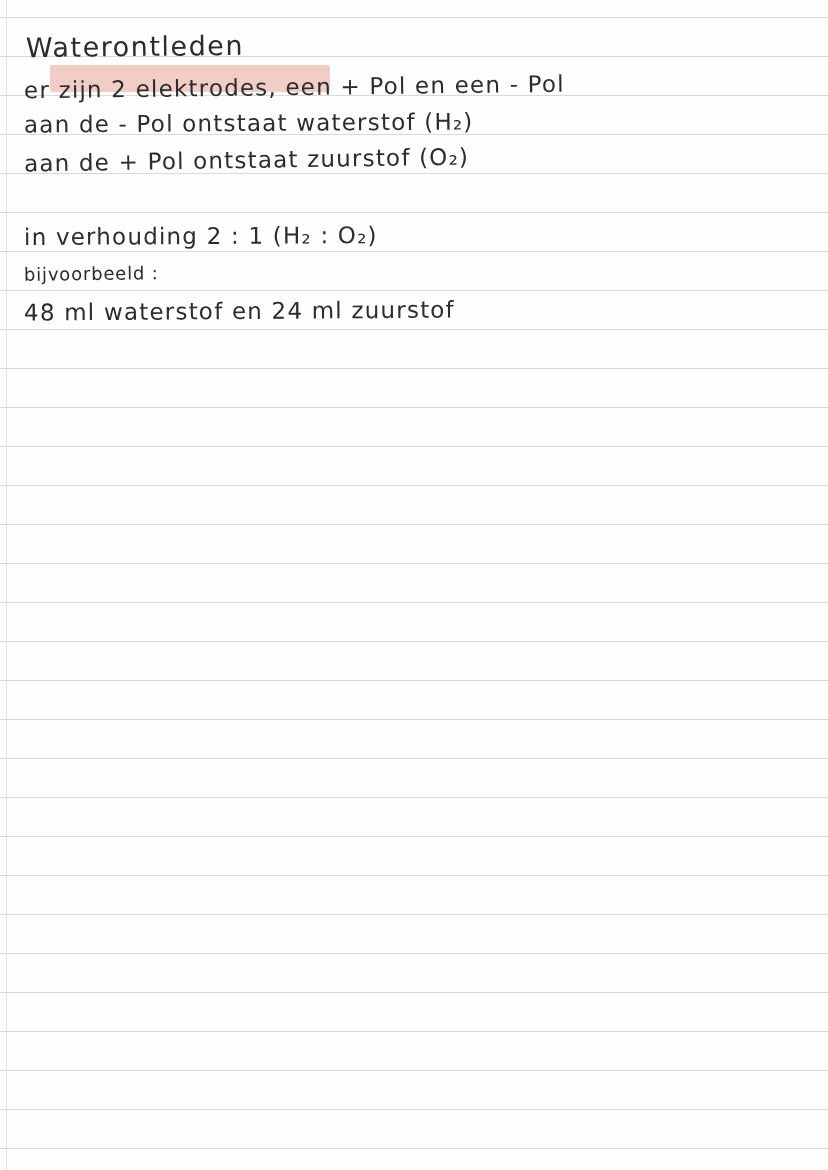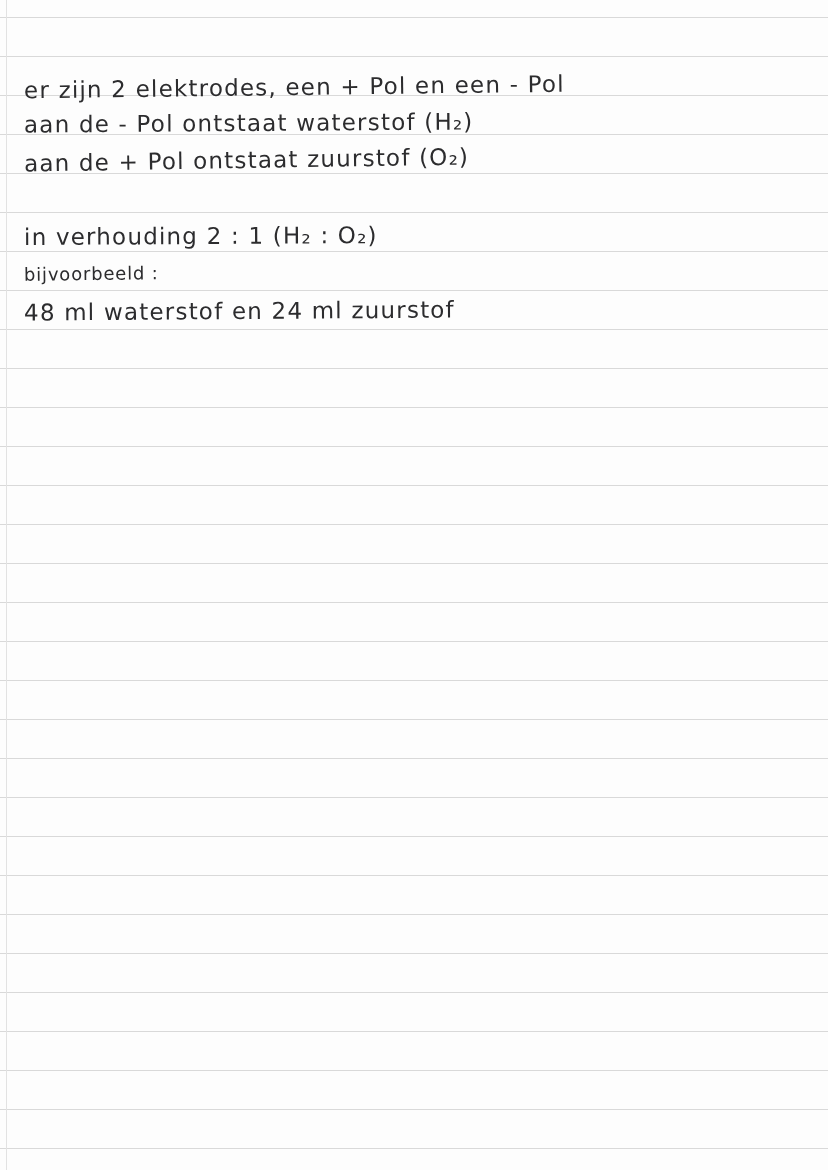--- a/index.html
+++ b/index.html
@@ -125,20 +125,24 @@
       <div class="rule" style="top: 953px; background: rgb(217, 217, 217);"></div>
       <div class="rule" style="top: 992px; background: rgb(217, 217, 217);"></div>
       <div class="rule" style="top: 1031px; background: rgb(217, 217, 217);"></div>
       <div class="rule" style="top: 1070px; background: rgb(217, 217, 217);"></div>
       <div class="rule" style="top: 1109px; background: rgb(217, 217, 217);"></div>
       <div class="rule" style="top: 1148px; background: rgb(217, 217, 217);"></div>
     </div>
   <div id="margin-line" style="left: 6px;"></div>
 
   <div id="ink">
+    <div class="title-wrap">
+      <div class="highlight"></div>
+      <div class="hw hw-title" style="position:relative;left:0;top:0;">Waterontleden</div>
+    </div>
   <div class="hw hw-body tilt1" style="left: 24px; top: 74px;">er zijn 2 elektrodes, een + Pol en een - Pol</div>
       <div class="hw hw-body tilt2" style="left: 24px; top: 110px;">aan de  - Pol ontstaat  waterstof (H₂)</div>
       <div class="hw hw-body tilt3" style="left: 24px; top: 147px;">aan de  + Pol ontstaat  zuurstof  (O₂)</div>
       <div class="hw hw-body tilt4" style="left: 24px; top: 223px;">in verhouding 2 : 1   (H₂ : O₂)</div>
       <div class="hw hw-small tilt1" style="left: 24px; top: 263px;">bijvoorbeeld :</div>
       <div class="hw hw-body tilt2" style="left: 24px; top: 298px;">48 ml waterstof en 24 ml zuurstof</div>
     </div>
 
 </div>
 

